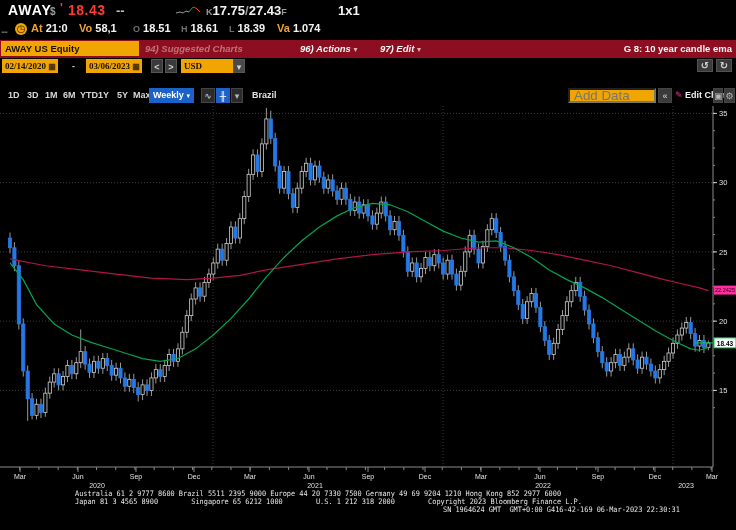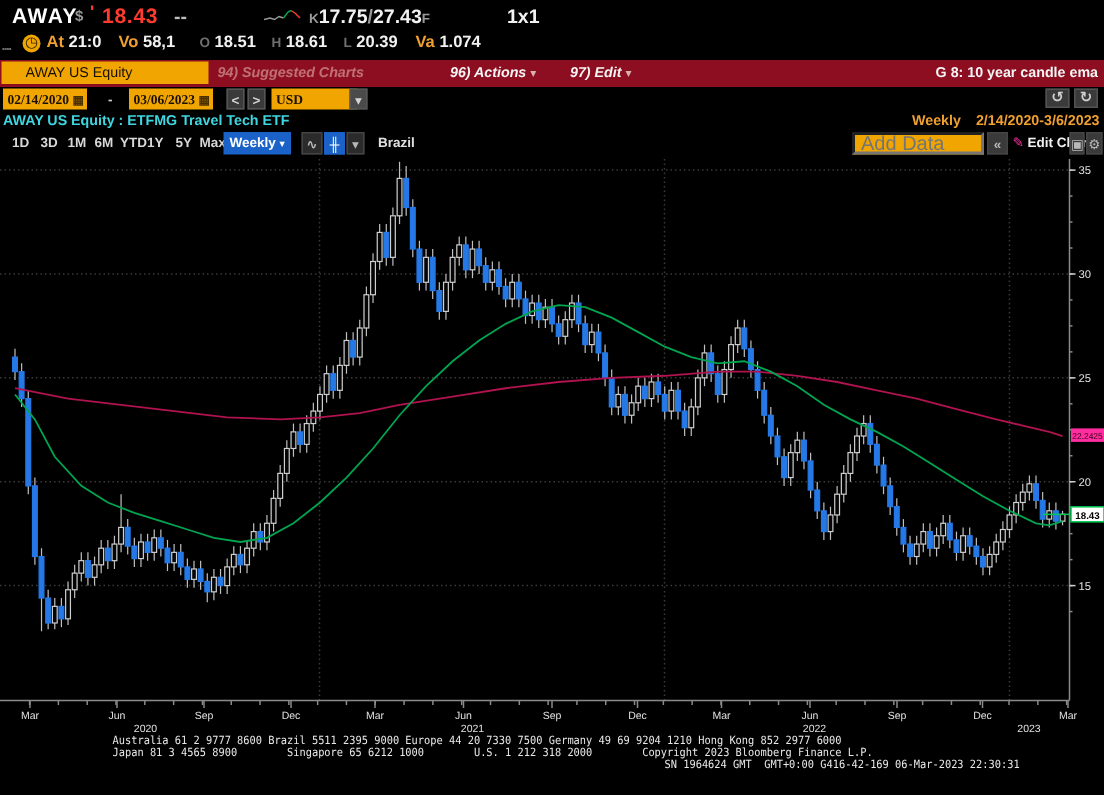--- a/index.html
+++ b/index.html
@@ -21,21 +21,21 @@
   .q2{top:22px;left:0;width:736px;height:16px;font-size:11px;font-weight:bold;color:#e8e8e8;}
   .q2 .dots{position:absolute;left:1px;top:3px;color:#6f6f6f;font-size:9px;letter-spacing:-1px;}
   .q2 .clock{position:absolute;left:15px;top:1px;width:12px;height:12px;background:#f0a500;border-radius:50%;
      color:#3a2a00;font-size:10px;line-height:12px;text-align:center;font-weight:bold;}
   .q2 .tok{position:absolute;top:0;white-space:nowrap;}
   .q2 .lab{color:#f0a030;} .q2 .val{color:#f2f2f2;} .q2 .sep{color:#6f6f6f;font-size:9px;}
 
   
   .menubar{top:40px;left:0;width:736px;height:18px;background:#8c0e20;font-size:9.5px;font-weight:bold;}
   .sec-input{position:absolute;left:1px;top:1px;width:138px;height:15px;background:#f0a500;color:#1a1000;
-     font-size:9.5px;font-weight:normal;line-height:15px;padding-left:16px;box-sizing:border-box;border:0;}
+     font-size:9.5px;font-weight:bold;line-height:15px;padding-left:4px;box-sizing:border-box;border:0;}
   .mi{position:absolute;top:2px;height:14px;line-height:14px;color:#f5f5f5;white-space:nowrap;font-style:italic;}
   .mi.dim{color:rgba(255,230,220,.45);}
   .mi .arr{color:#d9b0b0;font-size:8px;}
   .g-label{position:absolute;right:4px;top:2px;color:#f5f5f5;line-height:14px;}
 
   
   .tbA{top:59px;left:0;width:736px;height:16px;font-size:9px;font-weight:bold;}
   .datebox{position:absolute;top:0;height:14px;background:#f0a500;color:#1a1000;line-height:14px;
      padding:0 2px 0 3px;white-space:nowrap;font-family:Liberation Serif, serif;}
   .datebox .cal{color:#4a3000;font-size:8px;}
@@ -94,21 +94,21 @@
     <span class="lot">1x1</span>
   </div>
 
   <div class="abs q2">
     <span class="dots">....</span>
     <span class="clock">◷</span>
     <span class="tok" style="left:31px"><span class="lab">At</span> <span class="val">21:0</span></span>
     <span class="tok" style="left:79px"><span class="lab">Vo</span> <span class="val">58,1</span></span>
     <span class="tok" style="left:133px"><span class="sep">O</span> <span class="val">18.51</span></span>
     <span class="tok" style="left:181px"><span class="sep">H</span> <span class="val">18.61</span></span>
-    <span class="tok" style="left:229px"><span class="sep">L</span> <span class="val">20.39</span></span>
+    <span class="tok" style="left:229px"><span class="sep">L</span> <span class="val">18.39</span></span>
     <span class="tok" style="left:277px"><span class="lab">Va</span> <span class="val">1.074</span></span>
   </div>
 
   <div class="abs menubar">
     <input class="sec-input" readonly="" value="AWAY US Equity" style="">
     <span class="mi dim" style="left:145px">94) Suggested Charts</span>
     <span class="mi" style="left:300px"><span>96) Actions</span> <span class="arr">▾</span></span>
     <span class="mi" style="left:380px"><span>97) Edit</span> <span class="arr">▾</span></span>
     <span class="g-label">G 8: 10 year candle ema</span>
   </div>
@@ -118,24 +118,20 @@
     <span class="dash" style="left:72px">-</span>
     <span class="datebox" style="left:86px"><span>03/06/2023</span> <span class="cal">▦</span></span>
     <span class="nbtn" style="left:151px">&lt;</span>
     <span class="nbtn" style="left:165px">&gt;</span>
     <span class="datebox" style="left:181px;width:52px">USD</span>
     <span class="nbtn" style="left:233px;background:#4a4a4a">▾</span>
     <span class="udbtn" style="left:697px">↺</span>
     <span class="udbtn" style="left:716px">↻</span>
   </div>
 
-  <div class="abs trow">
-    <span class="ctitle">AWAY US Equity : ETFMG Travel Tech ETF</span>
-    <span class="prange"><span class="pl">Weekly</span><span>2/14/2020-3/6/2023</span></span>
-  </div>
 
   <div class="abs tbB">
     <span class="rtab" style="left:8px">1D</span>
     <span class="rtab" style="left:27px">3D</span>
     <span class="rtab" style="left:45px">1M</span>
     <span class="rtab" style="left:63px">6M</span>
     <span class="rtab" style="left:80px">YTD</span>
     <span class="rtab" style="left:98px">1Y</span>
     <span class="rtab" style="left:117px">5Y</span>
     <span class="rtab" style="left:133px">Max</span>

